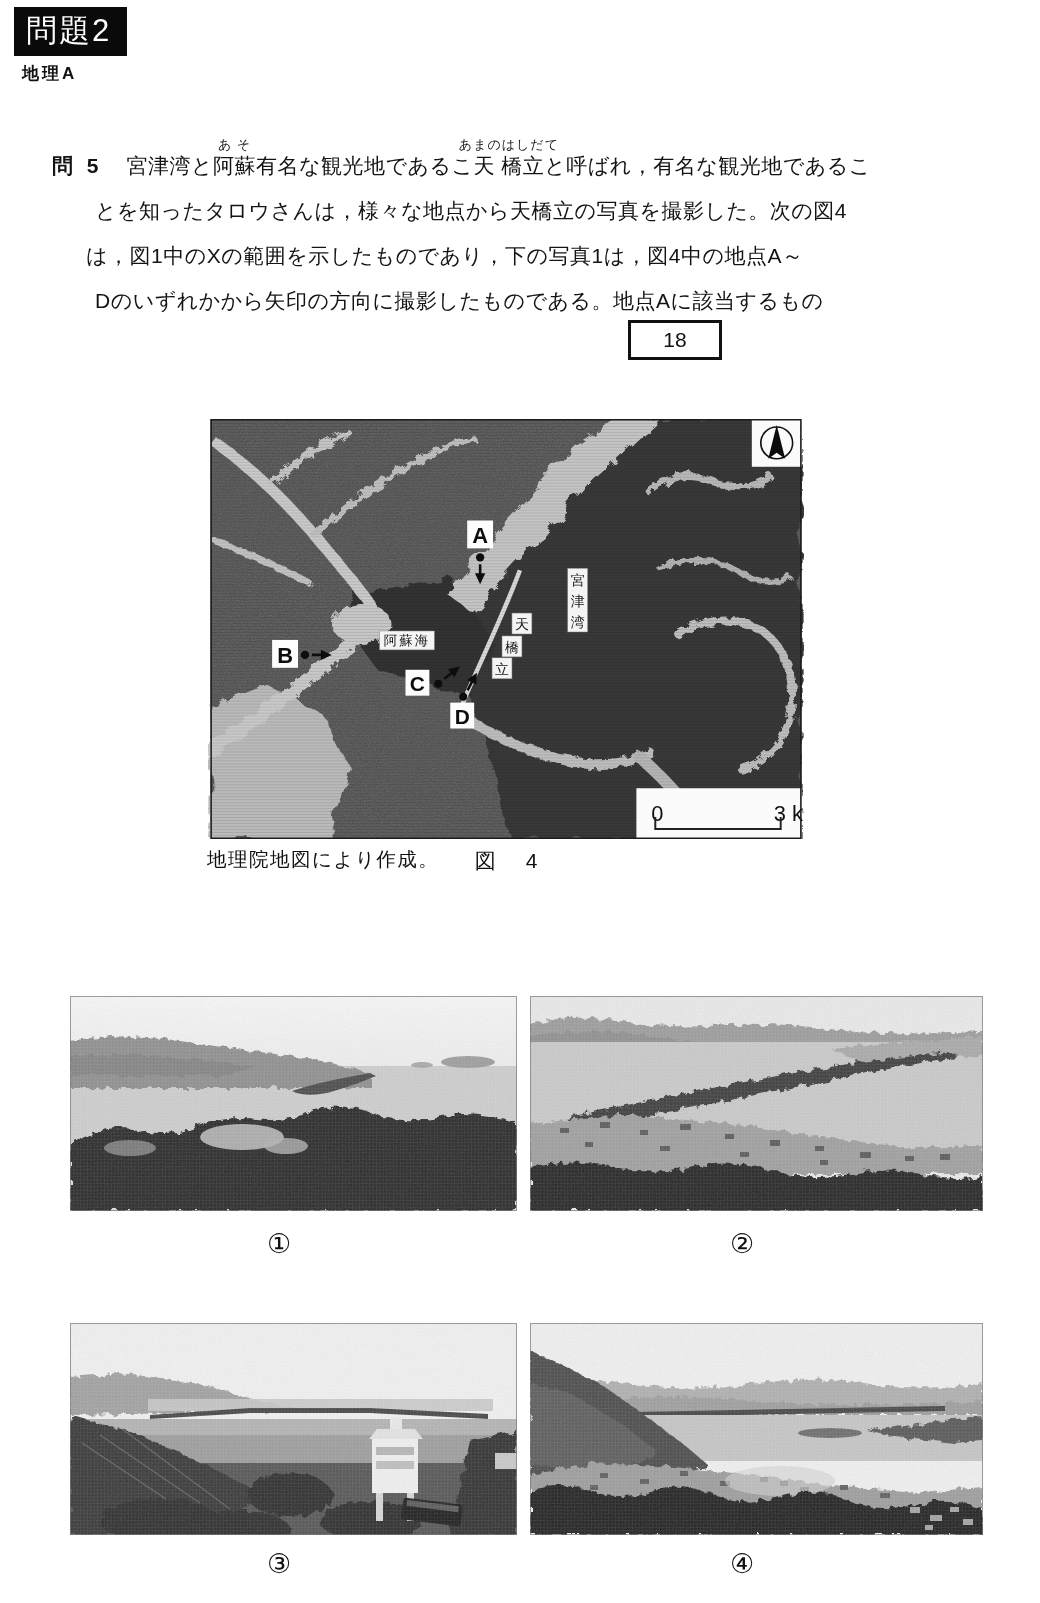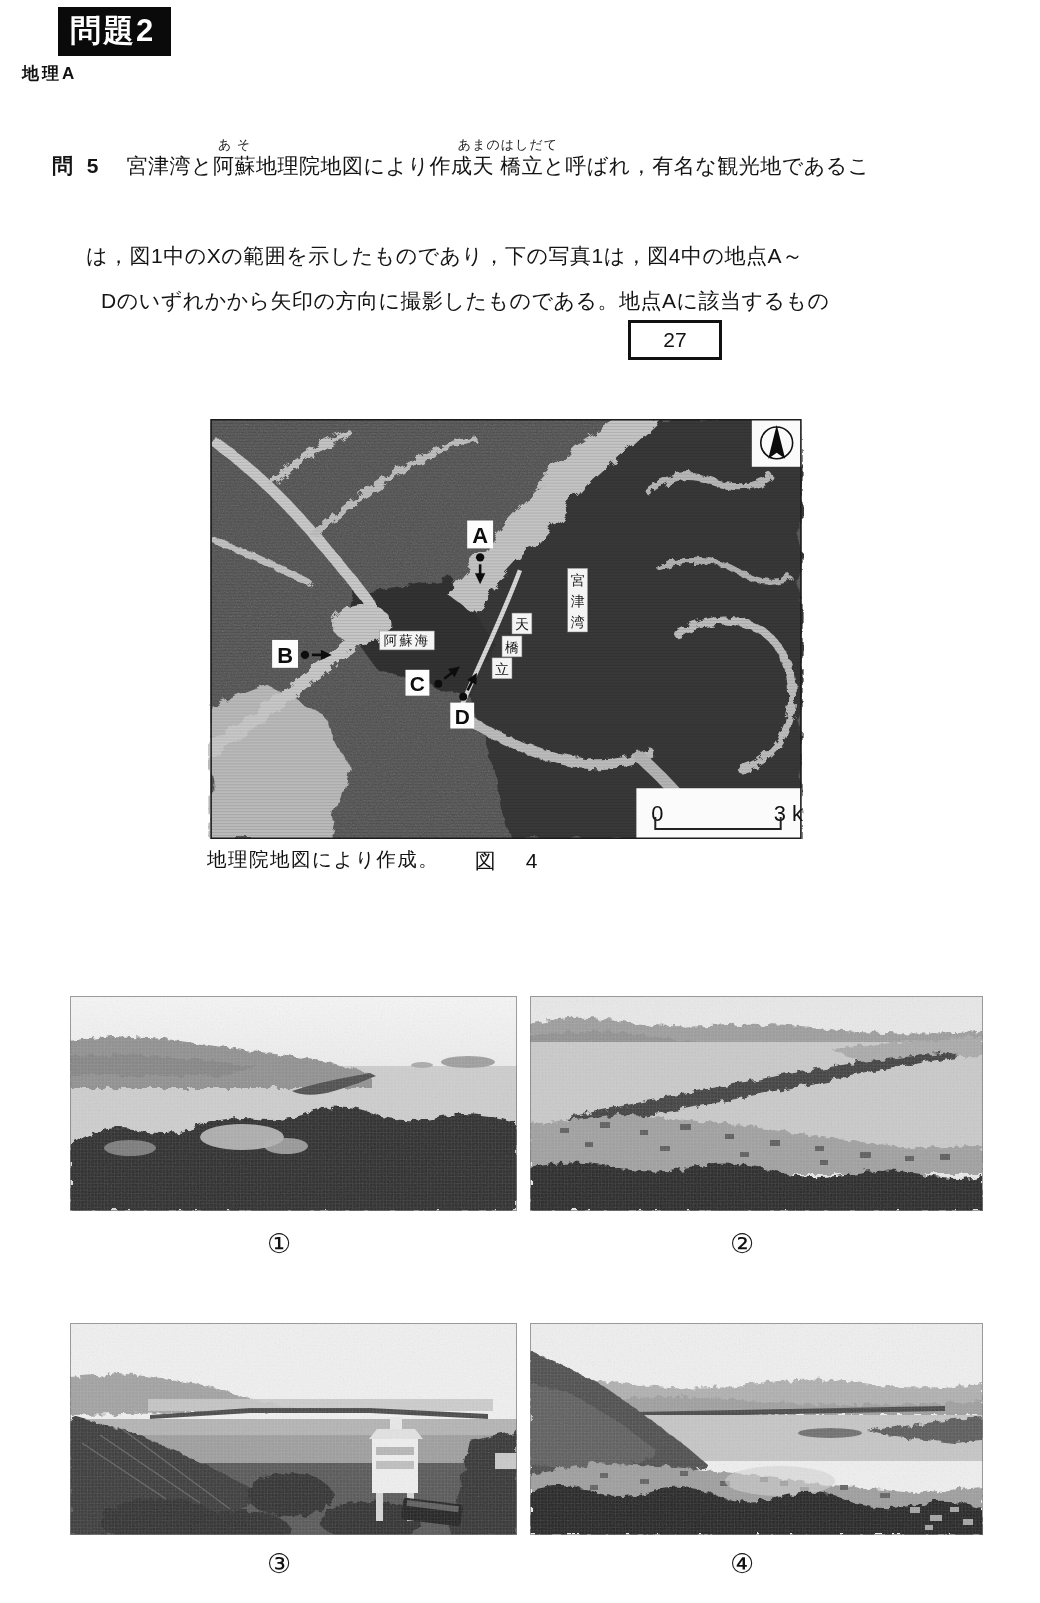--- a/index.html
+++ b/index.html
@@ -1,25 +1,25 @@
 <!DOCTYPE html>
 <html><head>
 <meta charset="utf-8">
 <style>
   html,body{margin:0;padding:0;background:#e9e9e9;}
   .page{position:relative;width:1040px;height:1603px;background:#ffffff;margin:0 auto;
         font-family:"Liberation Sans","DejaVu Sans",sans-serif;color:#111;overflow:hidden;}
-  .badge{position:absolute;left:14px;top:7px;background:#0a0a0a;color:#fff;font-weight:bold;
-         font-size:31px;line-height:1;padding:8px 16px 10px 12px;letter-spacing:2px;margin-left:44px;}
+  .badge{position:absolute;left:14px;top:7px;background:#0a0a0a;color:#fff;font-weight:normal;
+         font-size:31px;line-height:1;padding:8px 16px 10px 12px;letter-spacing:2px;}
   .subject{position:absolute;left:22px;top:62px;font-size:17px;font-weight:bold;letter-spacing:3px;}
   .qline{position:absolute;font-size:21px;letter-spacing:0.5px;white-space:nowrap;color:#141414;}
   #l1{left:52px;top:152px;}
   #l2{left:95px;top:197px;}
   #l3{left:86px;top:242px;}
-  #l4{left:101px;top:287px;}
+  #l4{left:95px;top:287px;}
   #l5{left:95px;top:330px;}
   .qlabel{font-weight:bold;margin-right:24px;letter-spacing:4px;}
   .rb{position:relative;display:inline-block;}
   .rt{position:absolute;bottom:100%;left:50%;transform:translateX(-50%);font-size:13px;
       line-height:1;white-space:nowrap;letter-spacing:1px;margin-bottom:1px;color:#222;}
   .ansbox{position:absolute;left:628px;top:320px;width:88px;height:34px;border:3px solid #111;
           display:flex;align-items:center;justify-content:center;font-size:21px;background:#fff;}
   .mapwrap{position:absolute;left:208px;top:419px;width:596px;height:420px;}
   .source{position:absolute;left:207px;top:846px;font-size:19.5px;letter-spacing:1.5px;font-family:Liberation Serif, serif;}
   .figcap{position:absolute;left:208px;top:847px;width:596px;text-align:center;font-size:21px;}
@@ -62,26 +62,27 @@
     </linearGradient>
   </defs>
 </svg>
 
 <div class="page">
 
   <div class="badge">問題2</div>
   <div class="subject">地理A</div>
 
   <div class="qline" id="l1">
-    <span class="qlabel">問 5</span><span>宮津湾と</span><span class="rb"><span class="rt">あ そ</span><span>阿蘇</span></span><span>地理院地図により作成</span><span class="rb"><span class="rt">あまのはしだて</span><span>天 橋立</span></span><span>と呼ばれ，有名な観光地であるこ</span>
+    <span class="qlabel">問 5</span><span>宮津湾と</span><span class="rb"><span class="rt">あ そ</span><span>阿蘇</span></span><span>有名な観光地であるこ</span><span class="rb"><span class="rt">あまのはしだて</span><span>天 橋立</span></span><span>と呼ばれ，有名な観光地であるこ</span>
   </div>
+  <div class="qline" id="l2">とを知ったタロウさんは，様々な地点から天橋立の写真を撮影した。次の図4</div>
   <div class="qline" id="l3">は，図1中のXの範囲を示したものであり，下の写真1は，図4中の地点A～</div>
   <div class="qline" id="l4">Dのいずれかから矢印の方向に撮影したものである。地点Aに該当するもの</div>
 
-  <div class="ansbox">27</div>
+  <div class="ansbox">18</div>
 
   <div class="mapwrap">
     <svg width="596" height="420" viewBox="0 0 594 422">
       <defs>
         <g id="g-arrow">
           <line x1="5" y1="0" x2="16" y2="0" stroke="#0d0d0d" stroke-width="2.6"></line>
           <polygon points="14,-5.2 25,0 14,5.2" fill="#0d0d0d"></polygon>
         </g>
       </defs>
 

